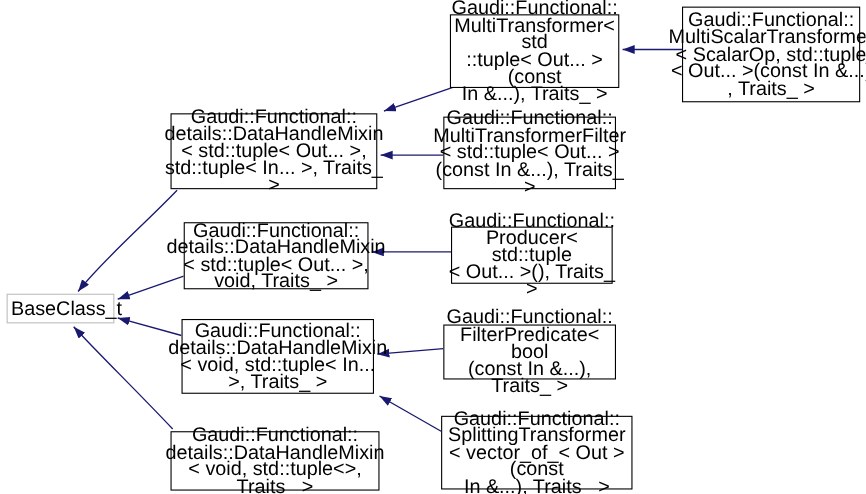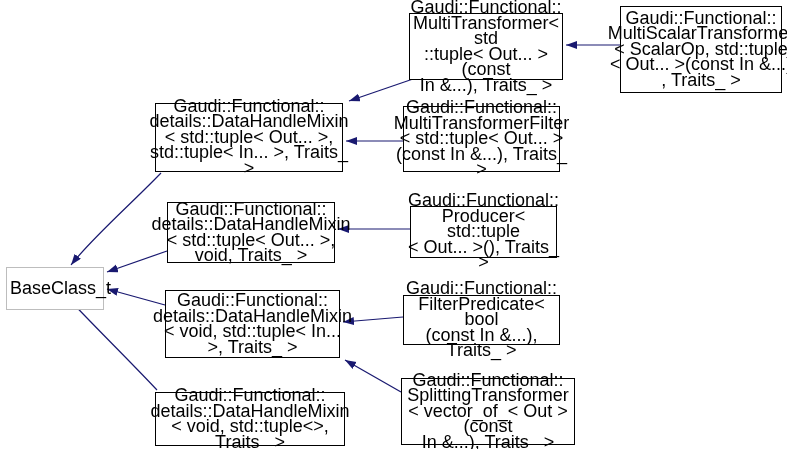--- a/index.html
+++ b/index.html
@@ -25,21 +25,21 @@
     box-sizing:border-box;
     background:var(--box-bg);
     border:1px solid var(--box-border);
     color:var(--text);
     display:flex;align-items:center;justify-content:center;
     text-align:center;
     font-size:18px;line-height:15.5px;
     white-space:pre-line;
   }
   .node.gray{border-color:var(--base-box-border);}
-  #n-base{left:6px;   top:267px; width:98px;  height:43px;padding-left:11px;}
+  #n-base{left:6px;   top:267px; width:98px;  height:27px;padding-left:11px;}
   #n-m1  {left:155px; top:103px; width:188px; height:69px;}
   #n-m2  {left:167px; top:202px; width:168px; height:61px;}
   #n-m3  {left:165px; top:290px; width:175px; height:68px;}
   #n-m4  {left:155px; top:392px; width:190px; height:54px;}
   #n-r1  {left:409px; top:13px;  width:154px; height:67px;}
   #n-r2  {left:403px; top:106px; width:157px; height:66px;}
   #n-r3  {left:410px; top:206px; width:147px; height:52px;}
   #n-r4  {left:403px; top:295px; width:157px; height:50px;}
   #n-r5  {left:401px; top:378px; width:174px; height:67px;}
   #n-fr  {left:620px; top:6px;   width:162px; height:87px;}

